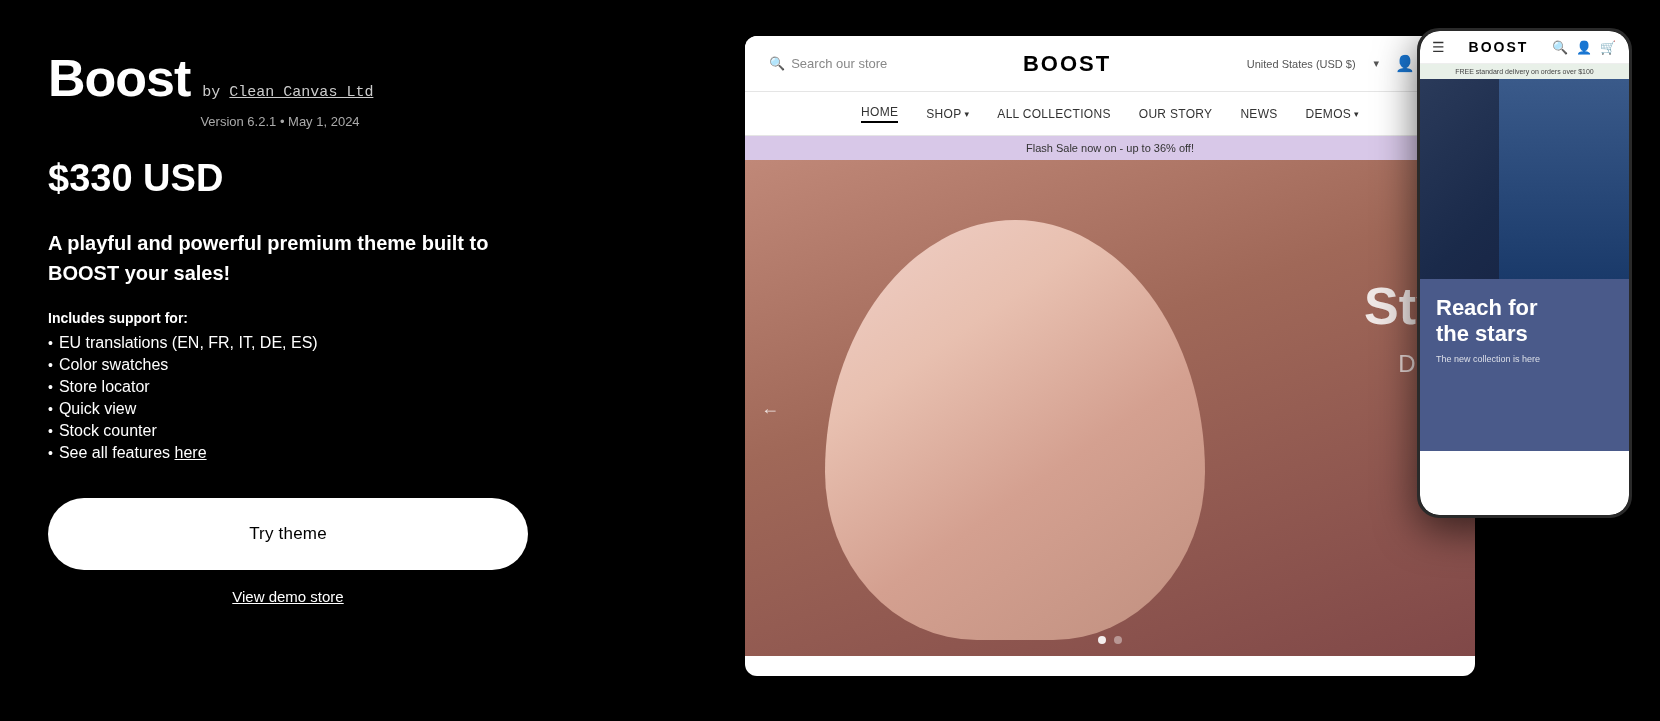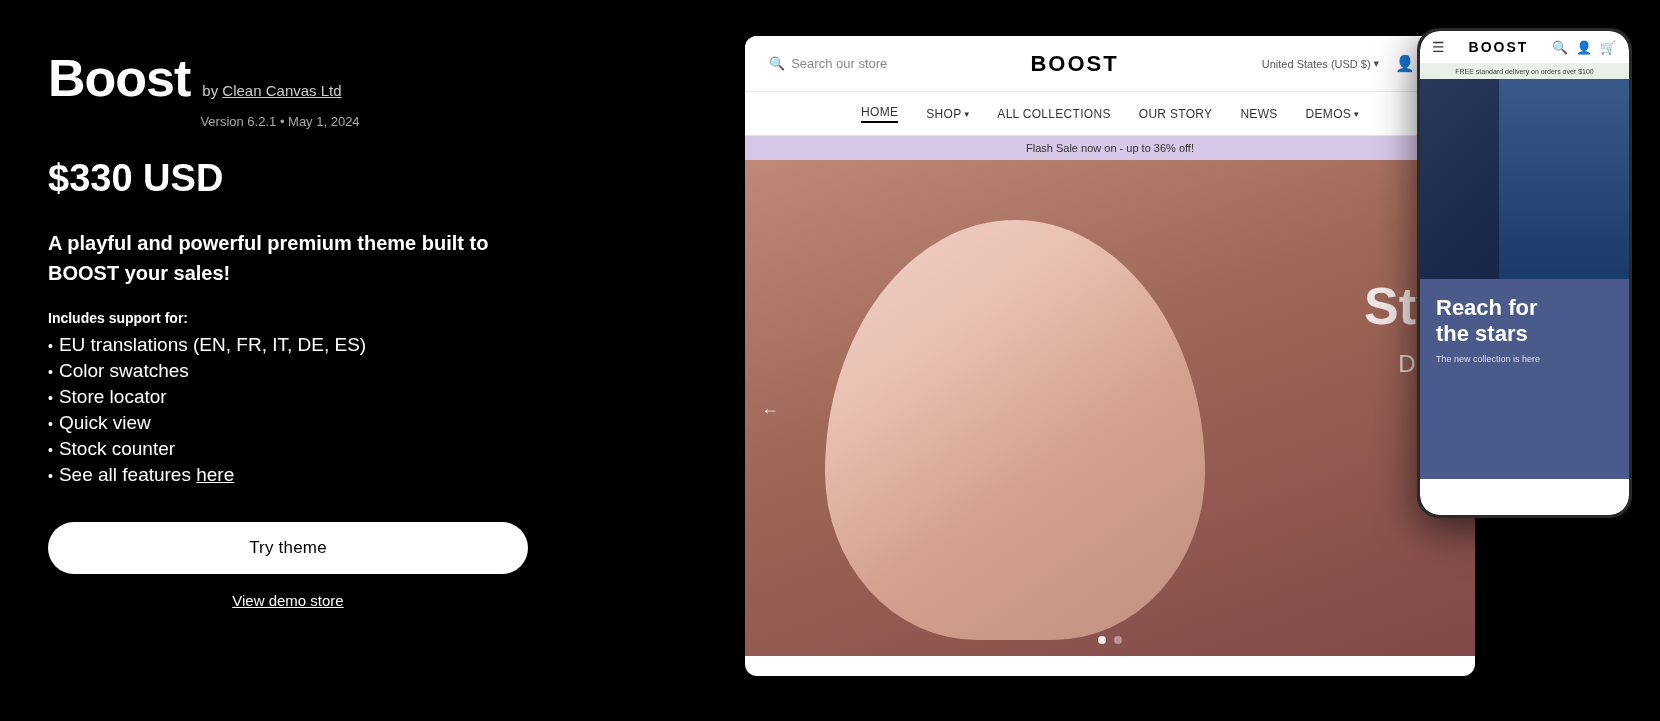--- a/index.html
+++ b/index.html
@@ -30,20 +30,21 @@
     }
     .theme-name {
       font-size: 52px;
       font-weight: 700;
       color: #fff;
       letter-spacing: -1px;
     }
     .by-author {
       font-size: 15px;
       color: #ccc;
+      font-family: Liberation Mono, monospace;
     }
     .by-author a {
       color: #ccc;
       text-decoration: underline;
     }
     .version-info {
       font-size: 13px;
       color: #aaa;
       margin-bottom: 28px;
       text-align: center;
@@ -65,38 +66,38 @@
       font-size: 14px;
       font-weight: 700;
       color: #fff;
       margin-bottom: 8px;
     }
     .features-list {
       list-style: none;
       margin-bottom: 32px;
     }
     .features-list li {
-      font-size: 19px;
+      font-size: 16px;
       color: #fff;
       margin-bottom: 4px;
       display: flex;
       align-items: baseline;
       gap: 6px;
     }
     .features-list li::before {
       content: '•';
       font-size: 14px;
     }
     .features-list li a {
       color: #fff;
       text-decoration: underline;
     }
     .try-theme-btn {
       width: 480px;
-      height: 52px;
+      height: 72px;
       border-radius: 50px;
       background: #fff;
       color: #000;
       font-size: 17px;
       font-weight: 500;
       border: none;
       cursor: pointer;
       margin-bottom: 18px;
       letter-spacing: 0.2px;
     }
@@ -183,21 +184,21 @@
       height: 13px;
       display: flex;
       align-items: center;
       justify-content: center;
     }
     .country-selector {
       font-size: 11px;
       color: #555;
       display: flex;
       align-items: center;
-      gap: 3px;
+      gap: 18px;
     }
     .store-nav {
       display: flex;
       align-items: center;
       justify-content: center;
       gap: 28px;
       padding: 0 8px;
       height: 44px;
       border-bottom: 1px solid #e5e5e5;
       background: #fff;
@@ -347,21 +348,21 @@
       position: absolute;
       right: 0;
       top: 0;
       width: 130px;
       height: 200px;
       background: linear-gradient(180deg, #3a5a8a 0%, #2a4a7a 50%, #1a3a6a 100%);
     }
     .mobile-bottom-card {
       background: #4a5a8a;
       padding: 16px;
-      height: 200px;
+      height: 172px;
       display: flex;
       flex-direction: column;
       gap: 6px;
     }
     .mobile-card-title {
       font-size: 22px;
       font-weight: 700;
       color: #fff;
       line-height: 1.2;
     }

